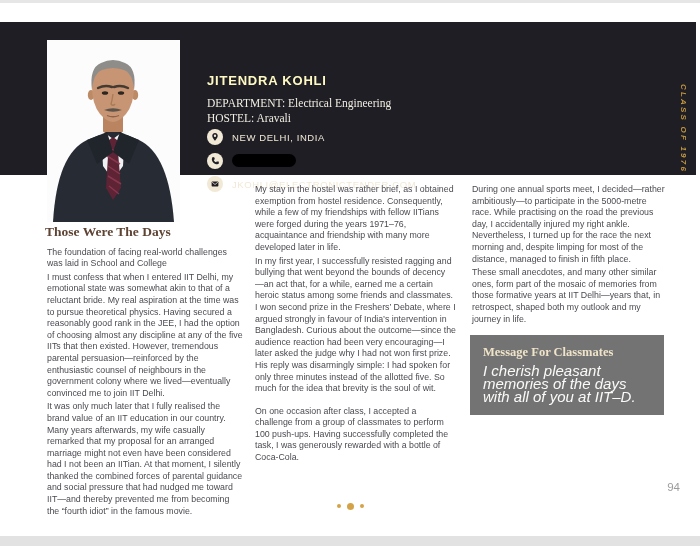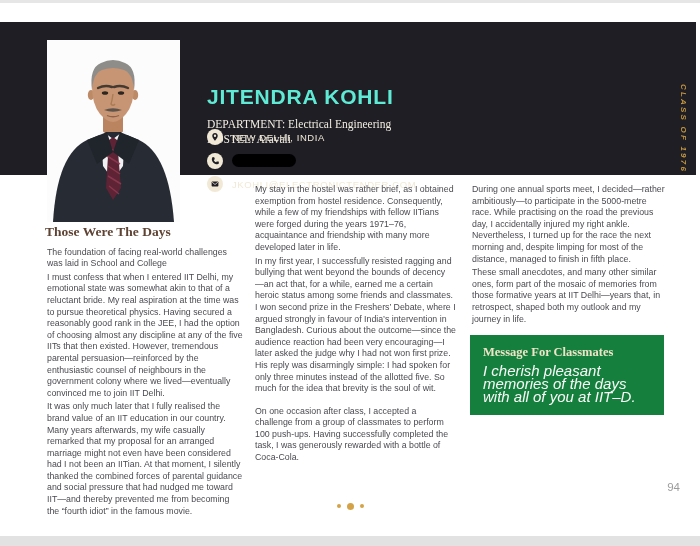--- a/index.html
+++ b/index.html
@@ -11,21 +11,21 @@
   .strip-top { position:absolute; top:0; left:0; width:700px; height:3px; background:#e6e6e6; }
   .strip-bottom { position:absolute; top:536px; left:0; width:700px; height:10px; background:#e2e2e2; }
 
   
   .header-band { position:absolute; left:0; top:22px; width:696px; height:153px; background:#1f1e25; }
 
   .photo-frame { position:absolute; left:47px; top:40px; width:133px; height:182px; background:#fcfcfc; }
   .photo-frame svg { display:block; width:100%; height:100%; }
 
   .header-info { position:absolute; left:207px; top:47px; width:380px; }
-  .profile-name { margin:16px 0 8px; font-size:21px; font-weight:bold; letter-spacing:0.8px; color:#5eead4; }
+  .profile-name { margin:4px 0 8px; font-size:13px; font-weight:bold; letter-spacing:0.8px; color:#fef9c3; }
   .dept-line {
     font-family:"Liberation Serif", serif; color:#f1ede1;
     font-size:11.5px; line-height:15px; margin:0;
   }
   .contact-list { position:absolute; left:207px; top:107px; }
   .contact-row { display:flex; align-items:center; height:16px; margin-bottom:7.5px; }
   .icon-circle {
     width:16px; height:16px; border-radius:50%; background:#f1e9d6;
     display:flex; align-items:center; justify-content:center; flex:0 0 16px;
   }
@@ -49,21 +49,21 @@
   .col-heading {
     font-family:Liberation Serif, serif; color:#5e4334;
     font-size:13.5px; font-weight:bold; margin:0 0 9px;
   }
   .para { margin:2px; }
   .para.gap { margin-top:11px; }
 
   
   .message-box {
     position:absolute; left:470px; top:335px; width:194px; min-height:63px;
-    background:#15803d; padding:10px 13px 12px;
+    background:#737373; padding:10px 13px 12px;
   }
   .message-heading {
     font-family:"Liberation Serif", serif; color:#efe4ca;
     font-size:12.5px; font-weight:bold; margin:0 0 5px;
   }
   .message-body {
     color:#fafaf8; font-size:15px; font-style:italic; line-height:12.8px; margin:0;
   }
 
   

